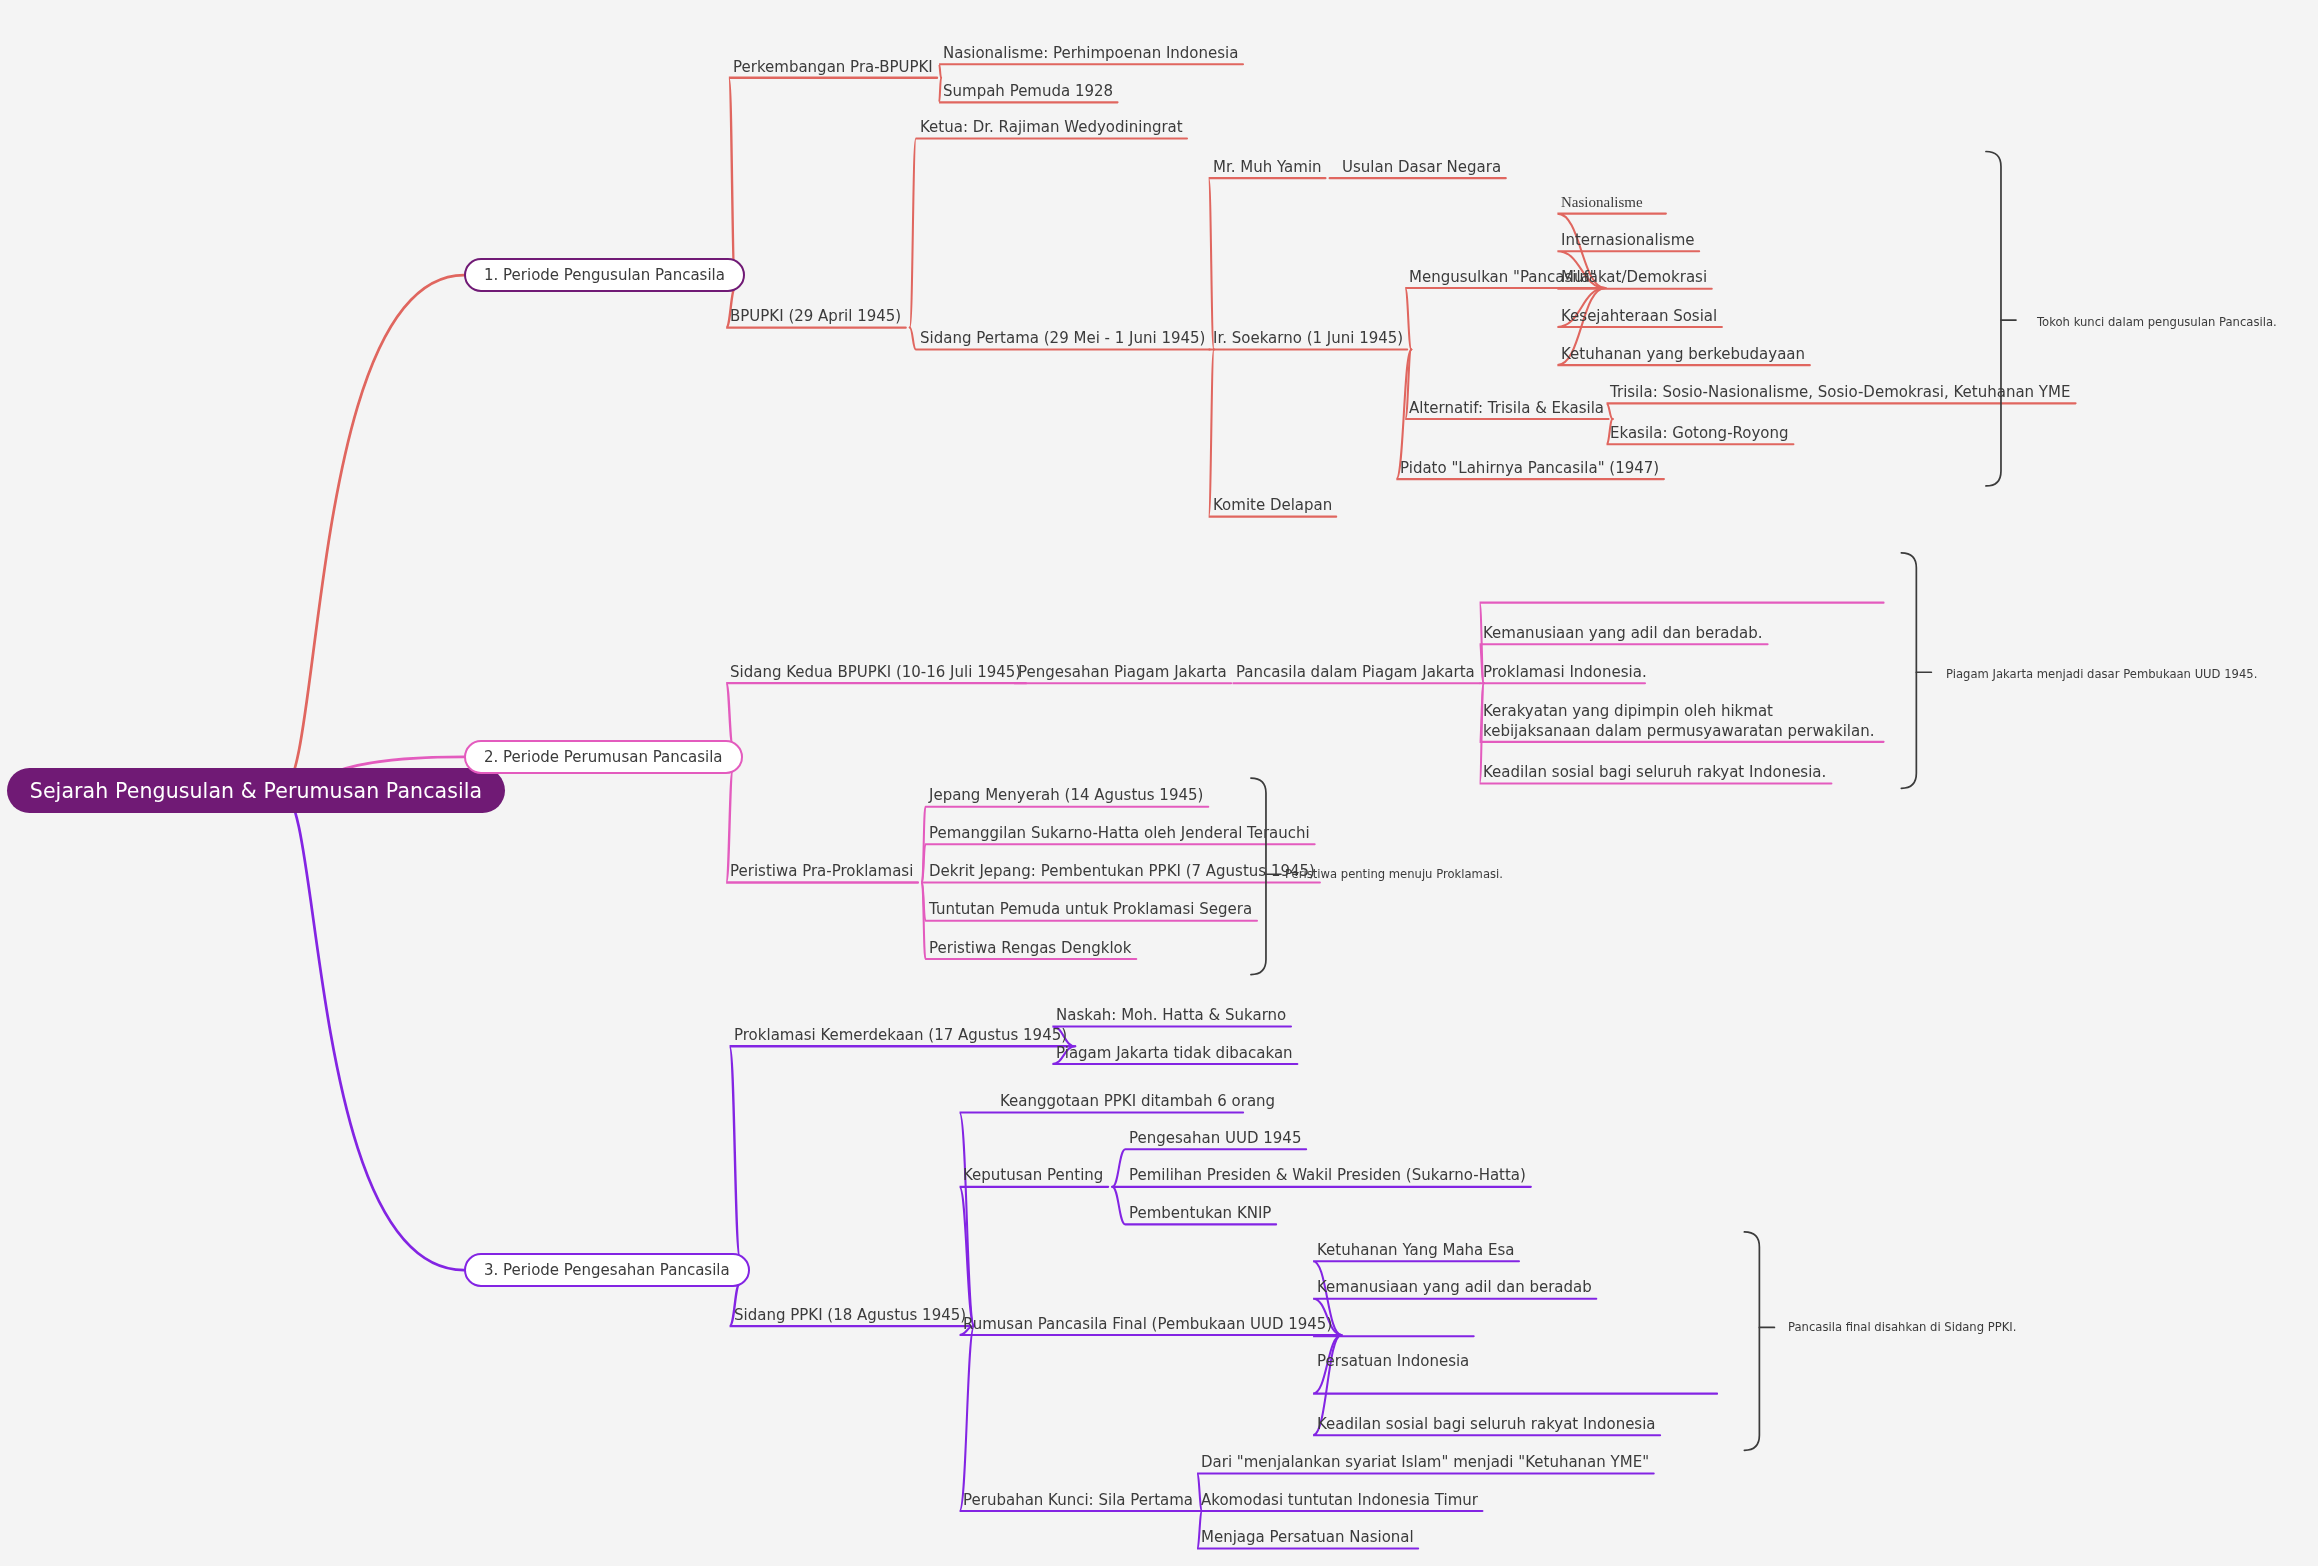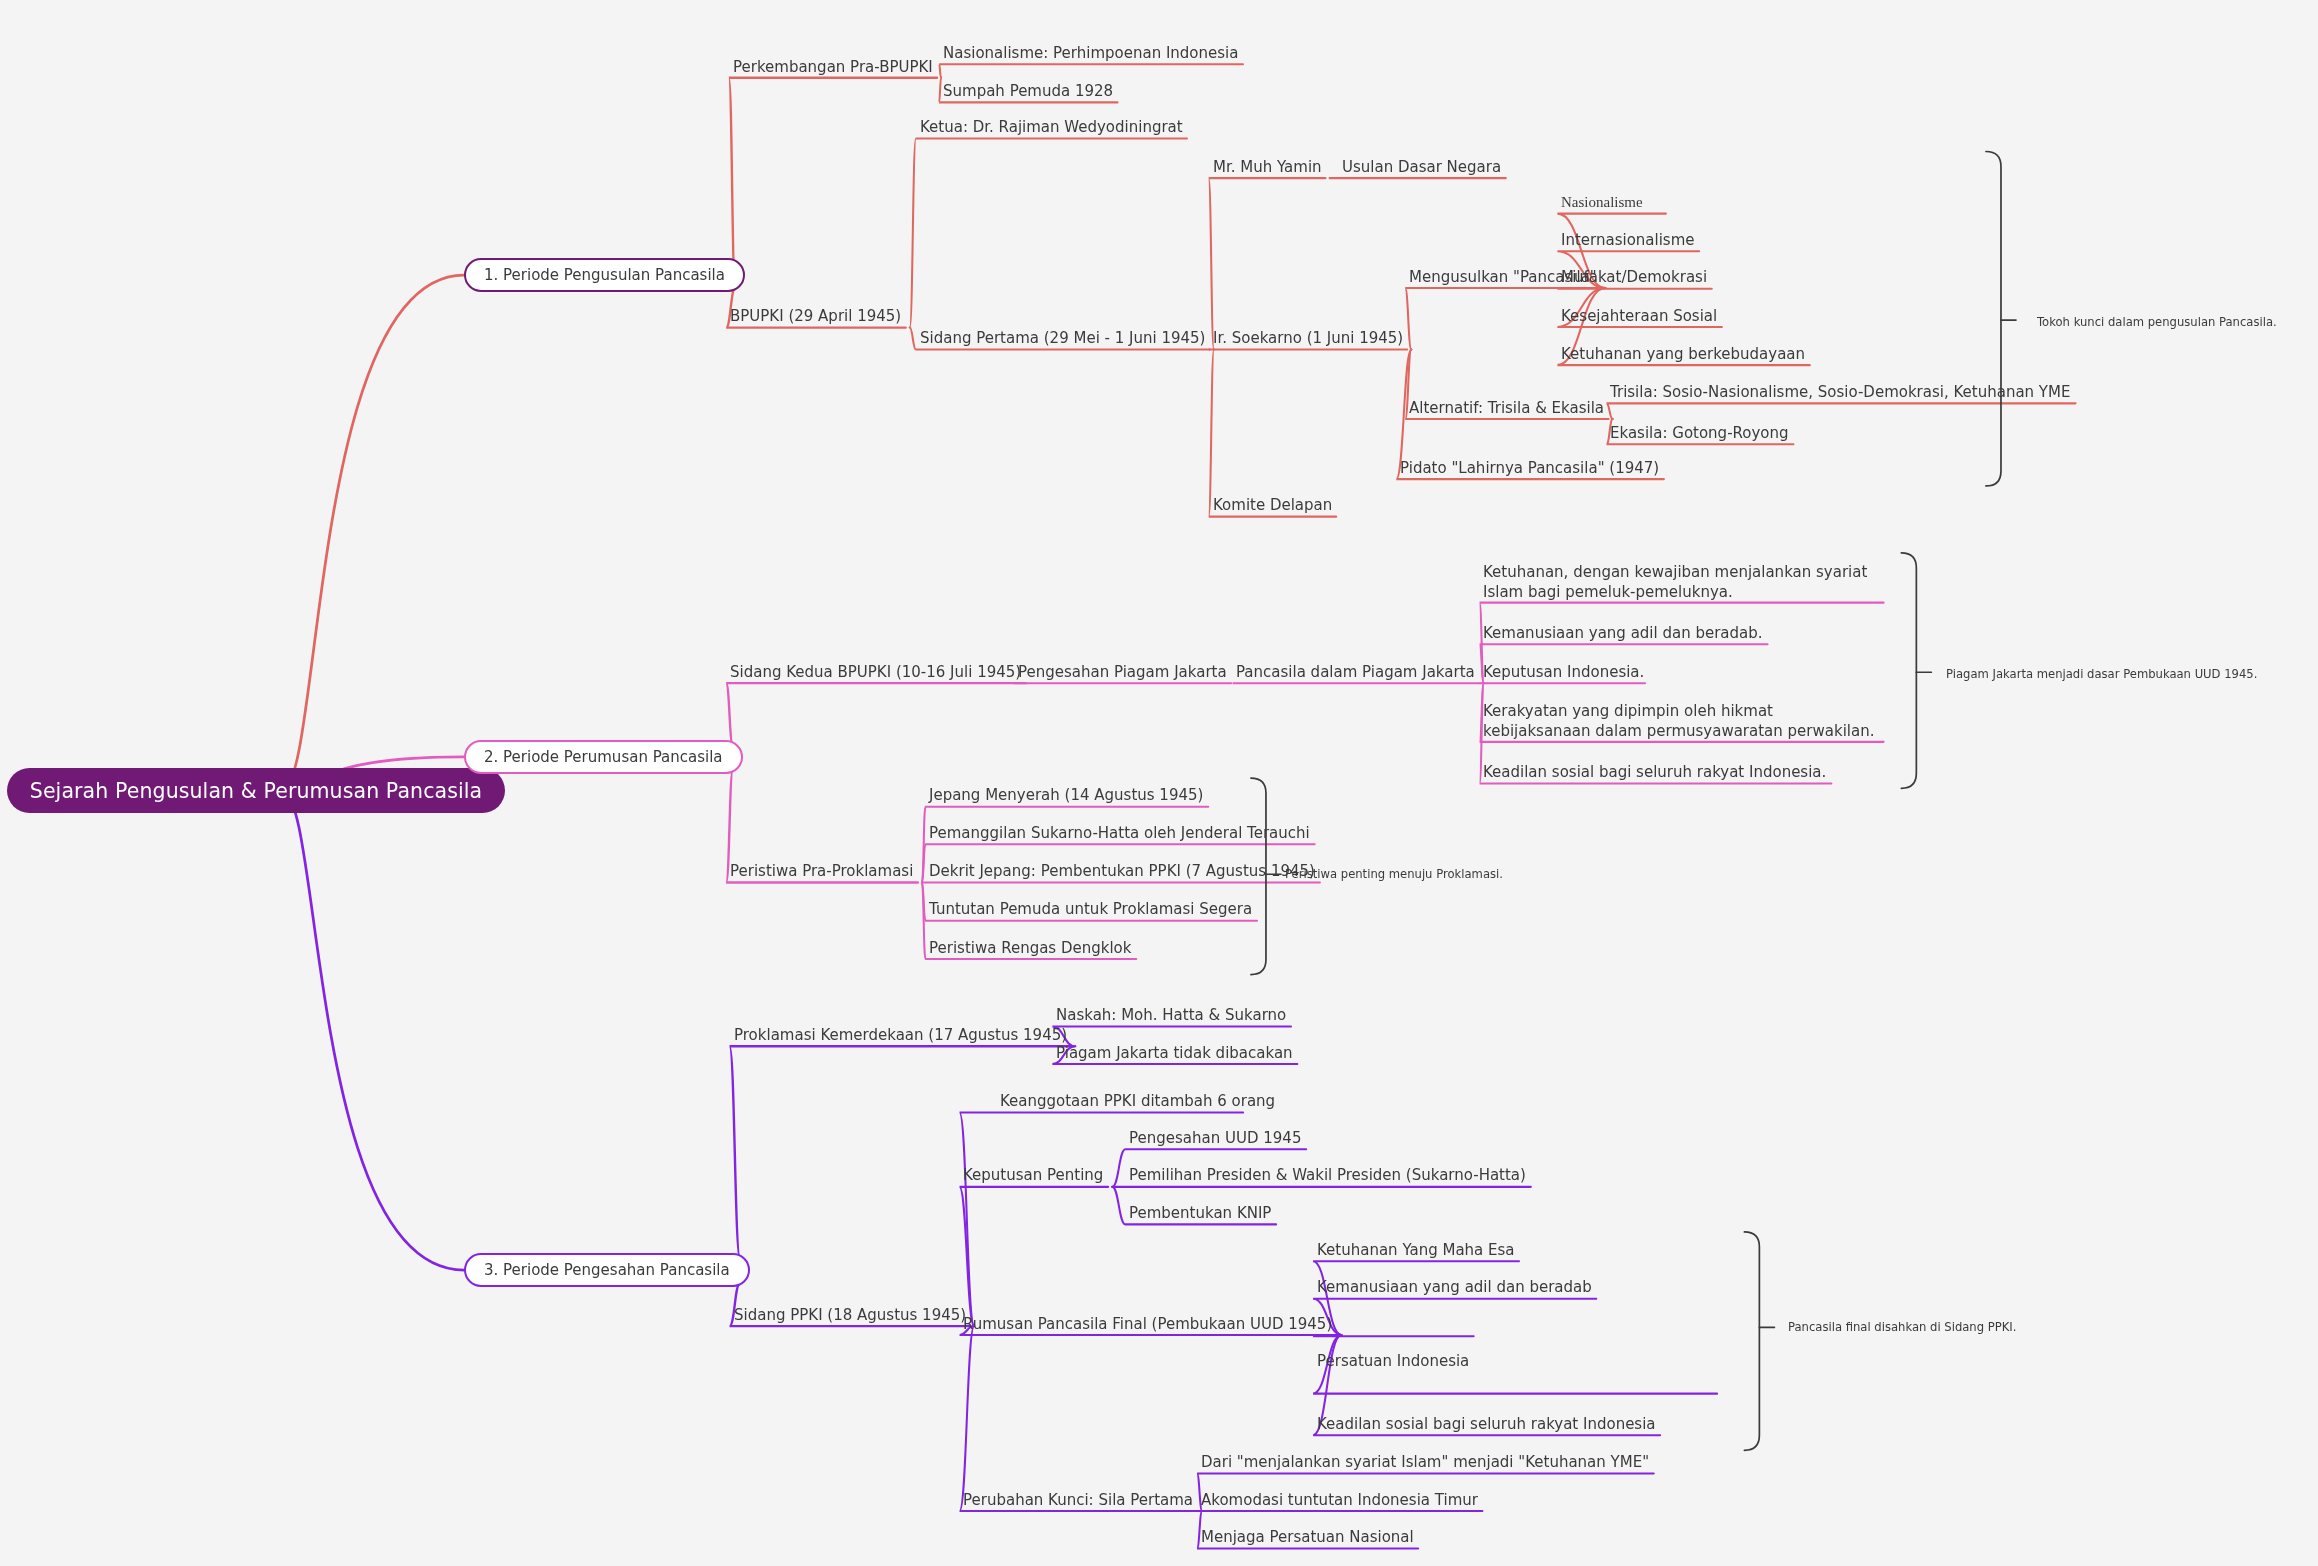--- a/index.html
+++ b/index.html
@@ -148,23 +148,22 @@
   <div class="leaf" style="left:1213px; top:495px;">Komite Delapan</div>
 
   <div class="annot" style="left:2037px; top:315px;">Tokoh kunci dalam pengusulan Pancasila.</div>
 
   <div class="lvl1-node c-pink" style="left:464px; top:740px;">2. Periode Perumusan Pancasila</div>
 
   <div class="leaf" style="left:730px; top:662px;">Sidang Kedua BPUPKI (10-16 Juli 1945)</div>
   <div class="leaf" style="left:1018px; top:662px;">Pengesahan Piagam Jakarta</div>
   <div class="leaf" style="left:1236px; top:662px;">Pancasila dalam Piagam Jakarta</div>
 
-  <div class="leaf wrap" style="left:1483px; top:562px; width:396px;">Ketuhanan, dengan kewajiban menjalankan syariat Islam bagi pemeluk-pemeluknya.</div>
   <div class="leaf" style="left:1483px; top:623px;">Kemanusiaan yang adil dan beradab.</div>
-  <div class="leaf" style="left:1483px; top:662px;">Keputusan Indonesia.</div>
+  <div class="leaf" style="left:1483px; top:662px;">Proklamasi Indonesia.</div>
   <div class="leaf wrap" style="left:1483px; top:701px; width:396px;">Kerakyatan yang dipimpin oleh hikmat kebijaksanaan dalam permusyawaratan perwakilan.</div>
   <div class="leaf" style="left:1483px; top:762px;">Keadilan sosial bagi seluruh rakyat Indonesia.</div>
 
   <div class="annot" style="left:1946px; top:667px;">Piagam Jakarta menjadi dasar Pembukaan UUD 1945.</div>
 
   <div class="leaf" style="left:730px; top:861px;">Peristiwa Pra-Proklamasi</div>
   <div class="leaf" style="left:929px; top:785px;">Jepang Menyerah (14 Agustus 1945)</div>
   <div class="leaf" style="left:929px; top:823px;">Pemanggilan Sukarno-Hatta oleh Jenderal Terauchi</div>
   <div class="leaf" style="left:929px; top:861px;">Dekrit Jepang: Pembentukan PPKI (7 Agustus 1945)</div>
   <div class="leaf" style="left:929px; top:899px;">Tuntutan Pemuda untuk Proklamasi Segera</div>

